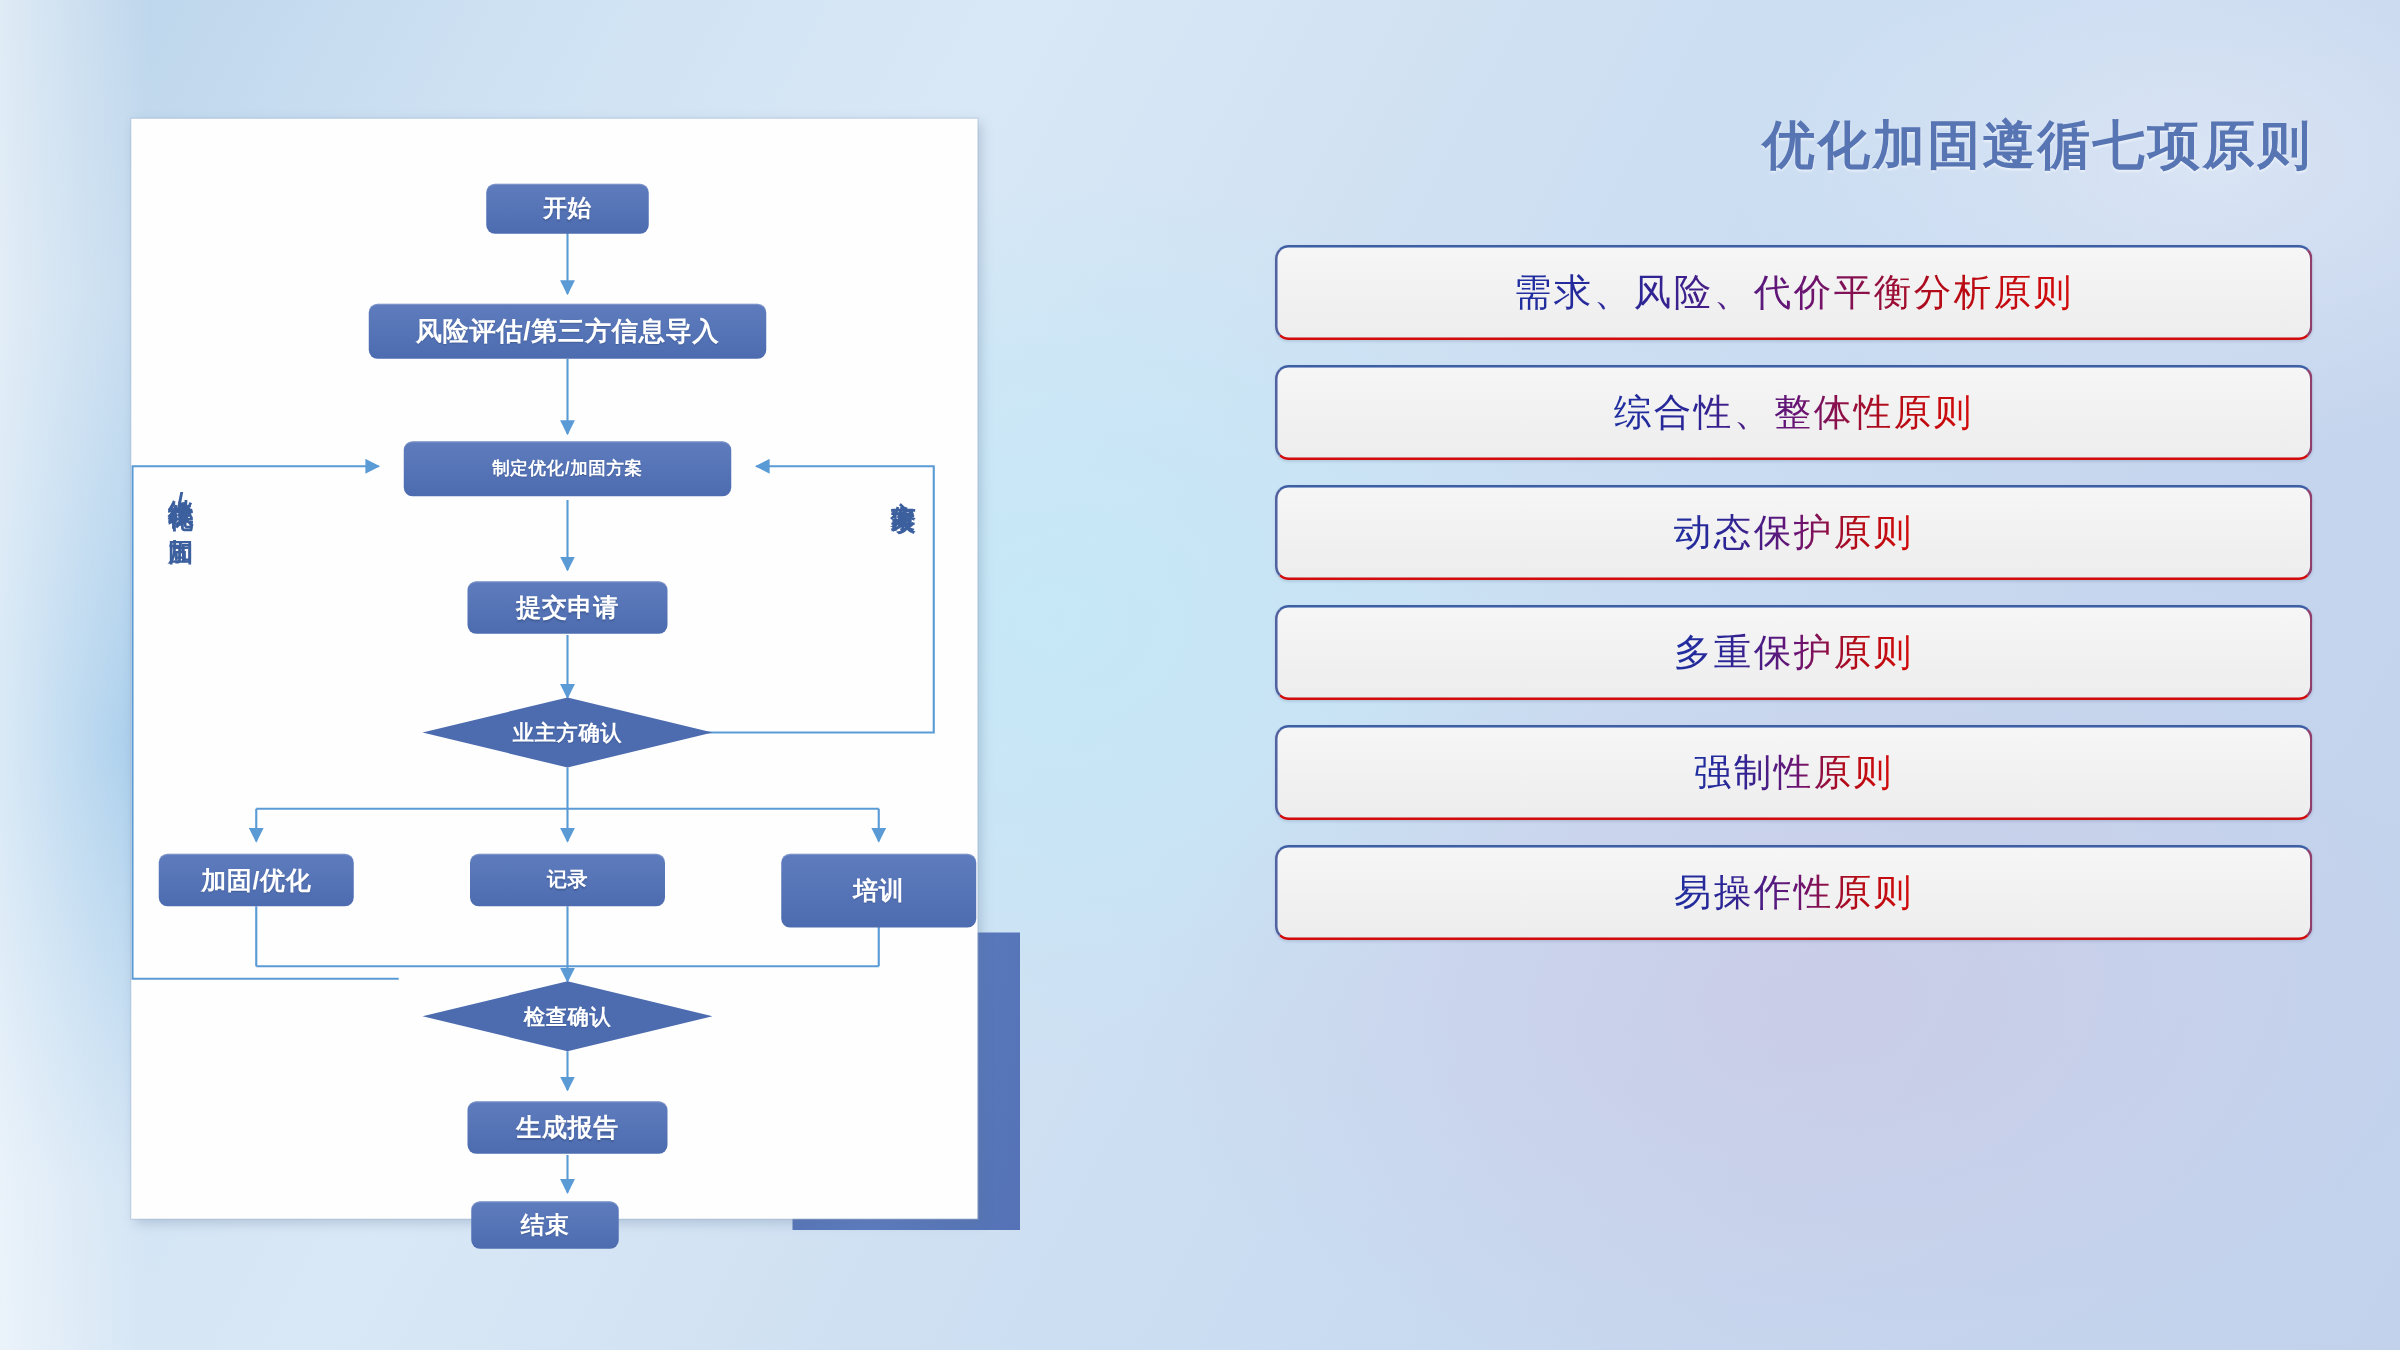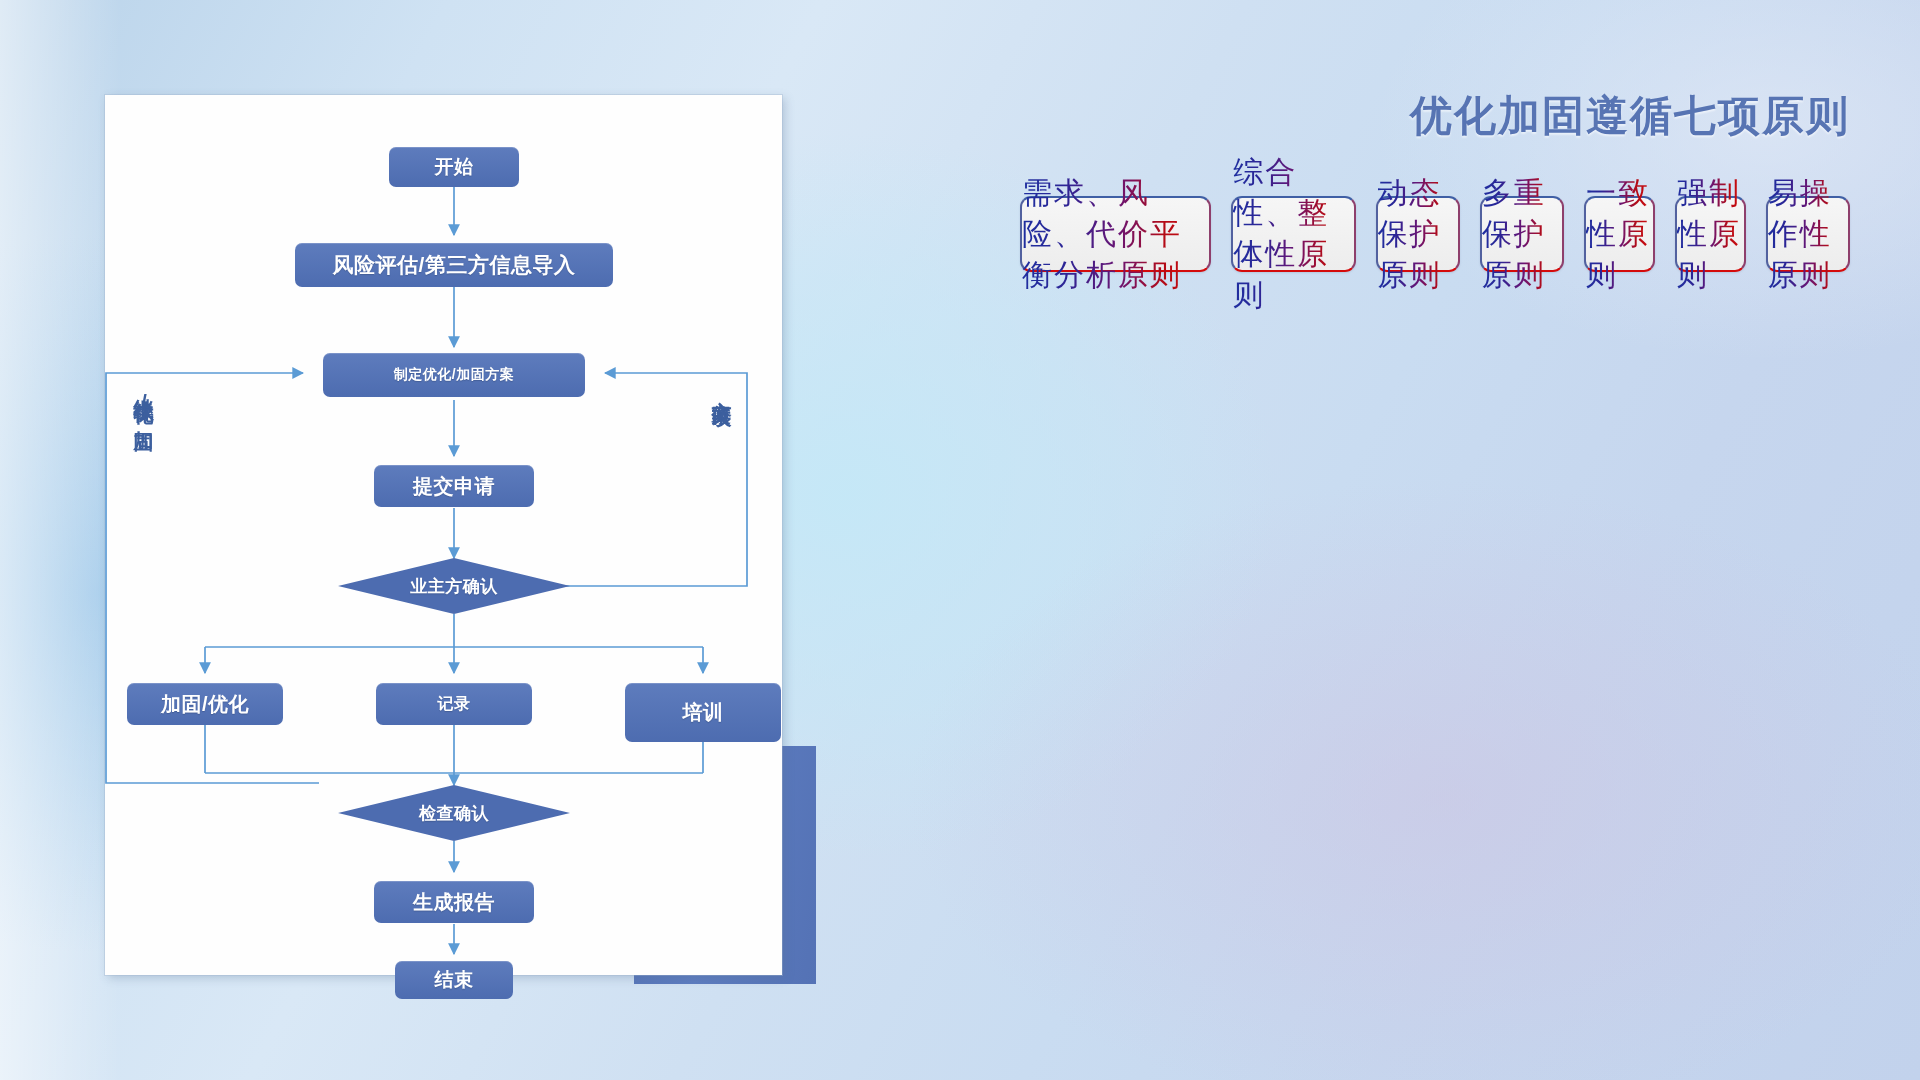--- a/index.html
+++ b/index.html
@@ -42,21 +42,21 @@
   .diam-label{position:relative;z-index:2;color:#fff;font-weight:bold;}
 
   .vlabel{position:absolute;z-index:4;color:#3c5f9e;font-weight:bold;
     writing-mode:vertical-rl;text-orientation:upright;letter-spacing:2px;line-height:1.05;}
 
   
   #right{position:absolute;left:1020px;top:88px;width:830px;height:920px;z-index:3;}
   #title{width:100%;text-align:right;font-size:42px;font-weight:bold;
     color:#5774b3;letter-spacing:2px;
     text-shadow:0 2px 2px rgba(255,255,255,.55);}
-  #prin-list{margin-top:52px;display:flex;flex-direction:row;gap:20px;}
+  #prin-list{margin-top:52px;display:flex;flex-direction:column;gap:20px;}
   .prin{position:relative;height:72px;border-radius:11px;
     background:linear-gradient(180deg,#f6f6f6 0%,#f1f1f1 55%,#ededed 100%);
     border-top:2px solid #3f5fa5;
     border-left:2px solid #52619f;
     border-right:2px solid #8e3f6c;
     border-bottom:2px solid #d40b0b;
     display:flex;align-items:center;justify-content:center;
     box-shadow:0 1px 2px rgba(80,100,140,.18);}
   .prin-txt{font-size:30px;font-weight:500;letter-spacing:2px;
     background:linear-gradient(90deg,#1f2fa0 0%,#2b2596 22%,#6b1472 52%,#b40b16 76%,#d40b0b 100%);
@@ -152,21 +152,21 @@
   </div>
 
   <div class="node diam" style="left:233px;top:690px;width:232px;height:56px;font-size:17px;">
     <span class="diam-label">检查确认</span>
   </div>
 
   <div class="node rect" style="left:269px;top:786px;width:160px;height:42px;font-size:20px;">
     <span>生成报告</span>
   </div>
 
-  <div class="node rect" style="left:290px;top:866px;width:118px;height:38px;font-size:19px;">
+  <div class="node rect" style="left:272px;top:866px;width:118px;height:38px;font-size:19px;">
     <span>结束</span>
   </div>
 
   <div class="vlabel" style="left:28px;top:288px;font-size:20px;height:170px;">继续优化/加固</div>
 
   <div class="vlabel" style="left:606px;top:290px;font-size:20px;height:130px;">方案修改</div>
 
 </div>
 
 <div id="right">
@@ -184,23 +184,20 @@
     </div>
 
     <div class="prin">
       <span class="prin-txt">动态保护原则</span>
     </div>
 
     <div class="prin">
       <span class="prin-txt">多重保护原则</span>
     </div>
 
-    <div class="prin">
-      <span class="prin-txt">一致性原则</span>
-    </div>
 
     <div class="prin">
       <span class="prin-txt">强制性原则</span>
     </div>
 
     <div class="prin">
       <span class="prin-txt">易操作性原则</span>
     </div>
 
   </div>

